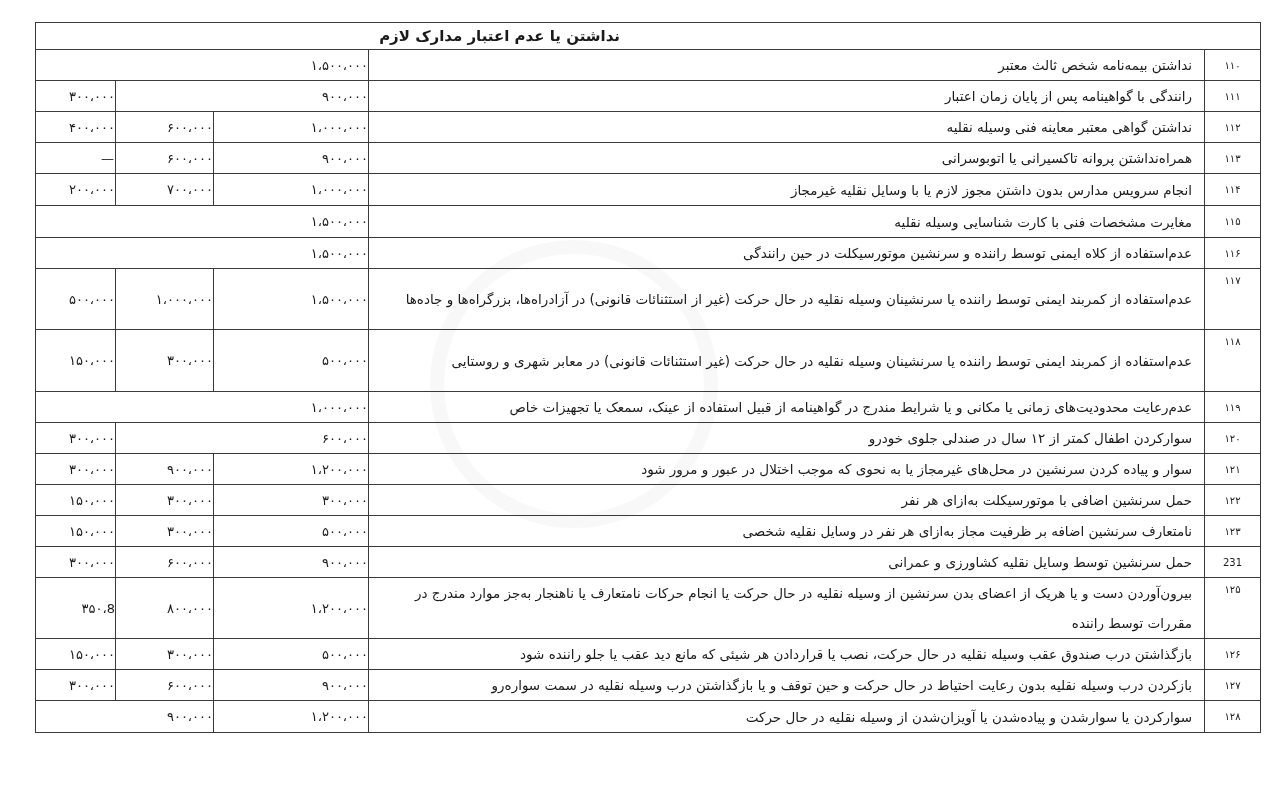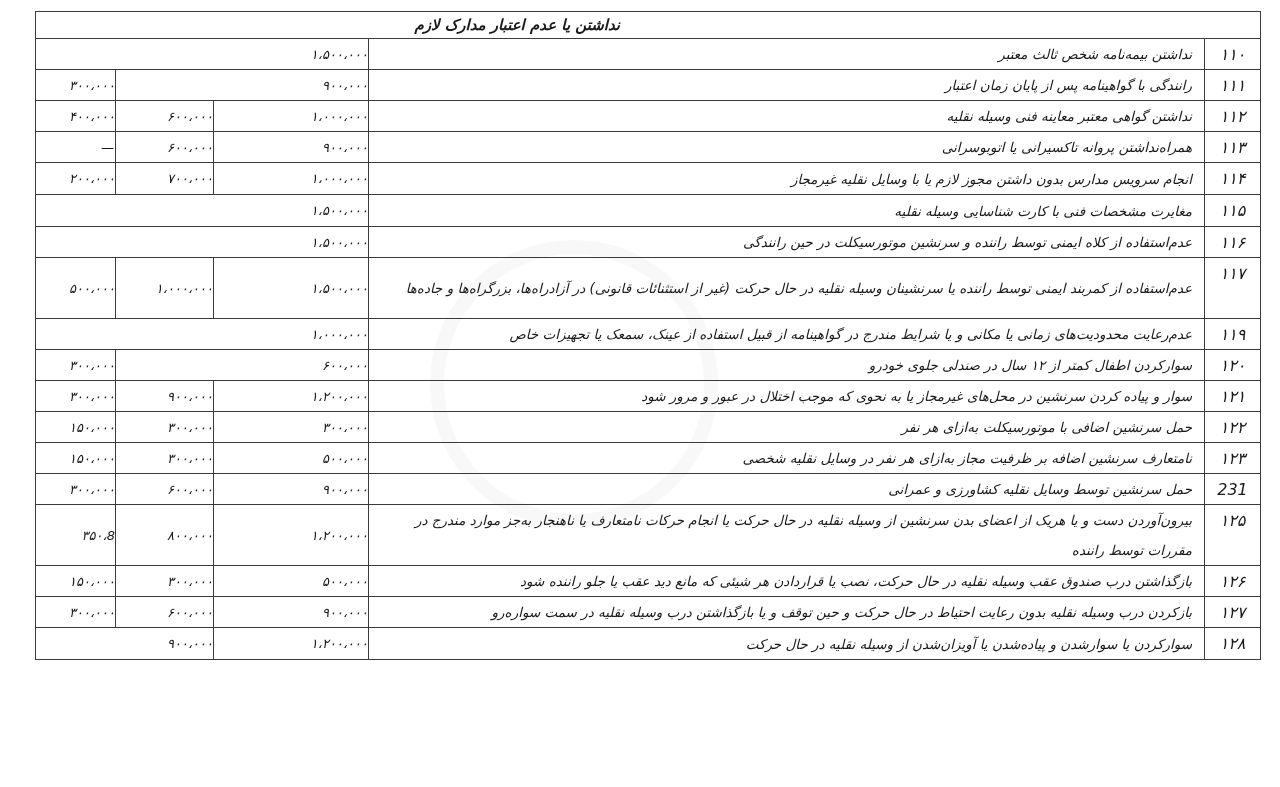--- a/index.html
+++ b/index.html
@@ -1,21 +1,21 @@
 <!DOCTYPE html>
 <html><head>
 <meta charset="utf-8">
 <style>
   html, body { margin: 0; padding: 0; background: #ffffff; }
   body { width: 1280px; height: 787px; position: relative; overflow: hidden;
          font-family: "DejaVu Sans", sans-serif; color: #1a1a1a; }
-  .tbl { position: absolute; left: 35px; top: 11px; width: 1225px;
-         border-collapse: collapse; table-layout: fixed; direction: rtl; font-style: italic; }
+  .tbl { position: absolute; left: 35px; top: 22px; width: 1225px;
+         border-collapse: collapse; table-layout: fixed; direction: rtl; }
   .tbl td { border: 1.3px solid #3a3a3a; padding: 0; vertical-align: middle; }
-  .c-num { width: 56px; text-align: center; font-size: 16px; vertical-align: top !important; padding-top: 6px !important; }
+  .c-num { width: 56px; text-align: center; font-size: 10px; vertical-align: top !important; padding-top: 6px !important; }
   .c-desc { width: 834px; text-align: right; font-size: 13.5px; padding: 0 12px !important; line-height: 30px; }
   .amt { text-align: right; font-size: 13px; letter-spacing: 1px; }
   .section td { text-align: right; font-weight: bold; font-size: 15px; padding-right: 640px !important; }
   .single td.c-num { vertical-align: middle !important; padding-top: 0 !important; }
   .watermark { position: absolute; left: 430px; top: 240px; width: 260px; height: 260px;
                border-radius: 50%; border: 14px solid rgba(200,200,200,0.12); pointer-events: none; }
 </style>
 </head>
 <body>
 
@@ -75,20 +75,27 @@
         <td class="c-desc">عدم‌استفاده از کلاه ایمنی توسط راننده و سرنشین موتورسیکلت در حین رانندگی</td>
         <td class="amt" colspan="3">۱،۵۰۰،۰۰۰</td>
       </tr>
       <tr style="height: 61px; margin-top: 39px;">
         <td class="c-num">۱۱۷</td>
         <td class="c-desc">عدم‌استفاده از کمربند ایمنی توسط راننده یا سرنشینان وسیله نقلیه در حال حرکت (غیر از استثنائات قانونی) در آزادراه‌ها، بزرگراه‌ها و جاده‌ها</td>
         <td class="amt" colspan="1">۱،۵۰۰،۰۰۰</td>
         <td class="amt" colspan="1">۱،۰۰۰،۰۰۰</td>
         <td class="amt" colspan="1">۵۰۰،۰۰۰</td>
       </tr>
+      <tr style="height: 62px;">
+        <td class="c-num">۱۱۸</td>
+        <td class="c-desc">عدم‌استفاده از کمربند ایمنی توسط راننده یا سرنشینان وسیله نقلیه در حال حرکت (غیر استثنائات قانونی) در معابر شهری و روستایی</td>
+        <td class="amt" colspan="1">۵۰۰،۰۰۰</td>
+        <td class="amt" colspan="1">۳۰۰،۰۰۰</td>
+        <td class="amt" colspan="1">۱۵۰،۰۰۰</td>
+      </tr>
       <tr class="single" style="height: 31px;">
         <td class="c-num">۱۱۹</td>
         <td class="c-desc">عدم‌رعایت محدودیت‌های زمانی یا مکانی و یا شرایط مندرج در گواهینامه از قبیل استفاده از عینک، سمعک یا تجهیزات خاص</td>
         <td class="amt" colspan="3">۱،۰۰۰،۰۰۰</td>
       </tr>
       <tr class="single" style="height: 31px;">
         <td class="c-num">۱۲۰</td>
         <td class="c-desc">سوارکردن اطفال کمتر از ۱۲ سال در صندلی جلوی خودرو</td>
         <td class="amt" colspan="2">۶۰۰،۰۰۰</td>
         <td class="amt" colspan="1">۳۰۰،۰۰۰</td>

